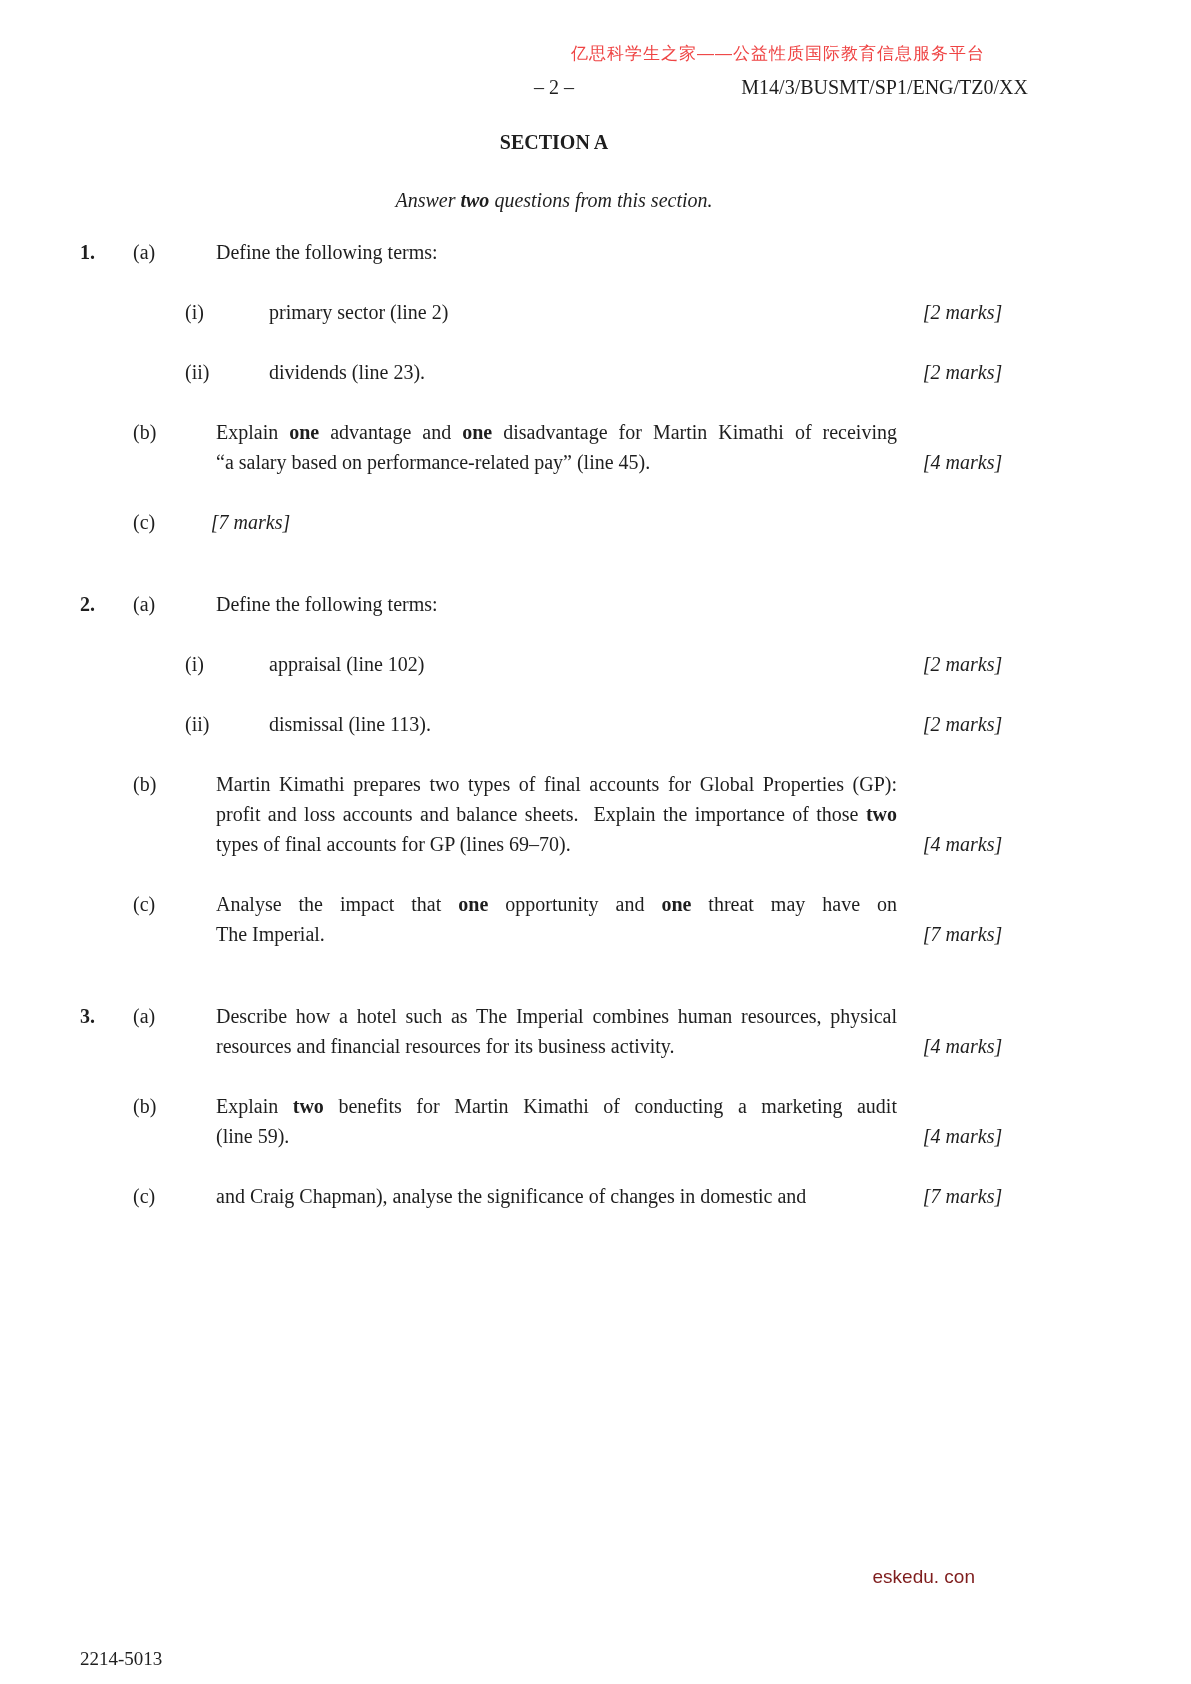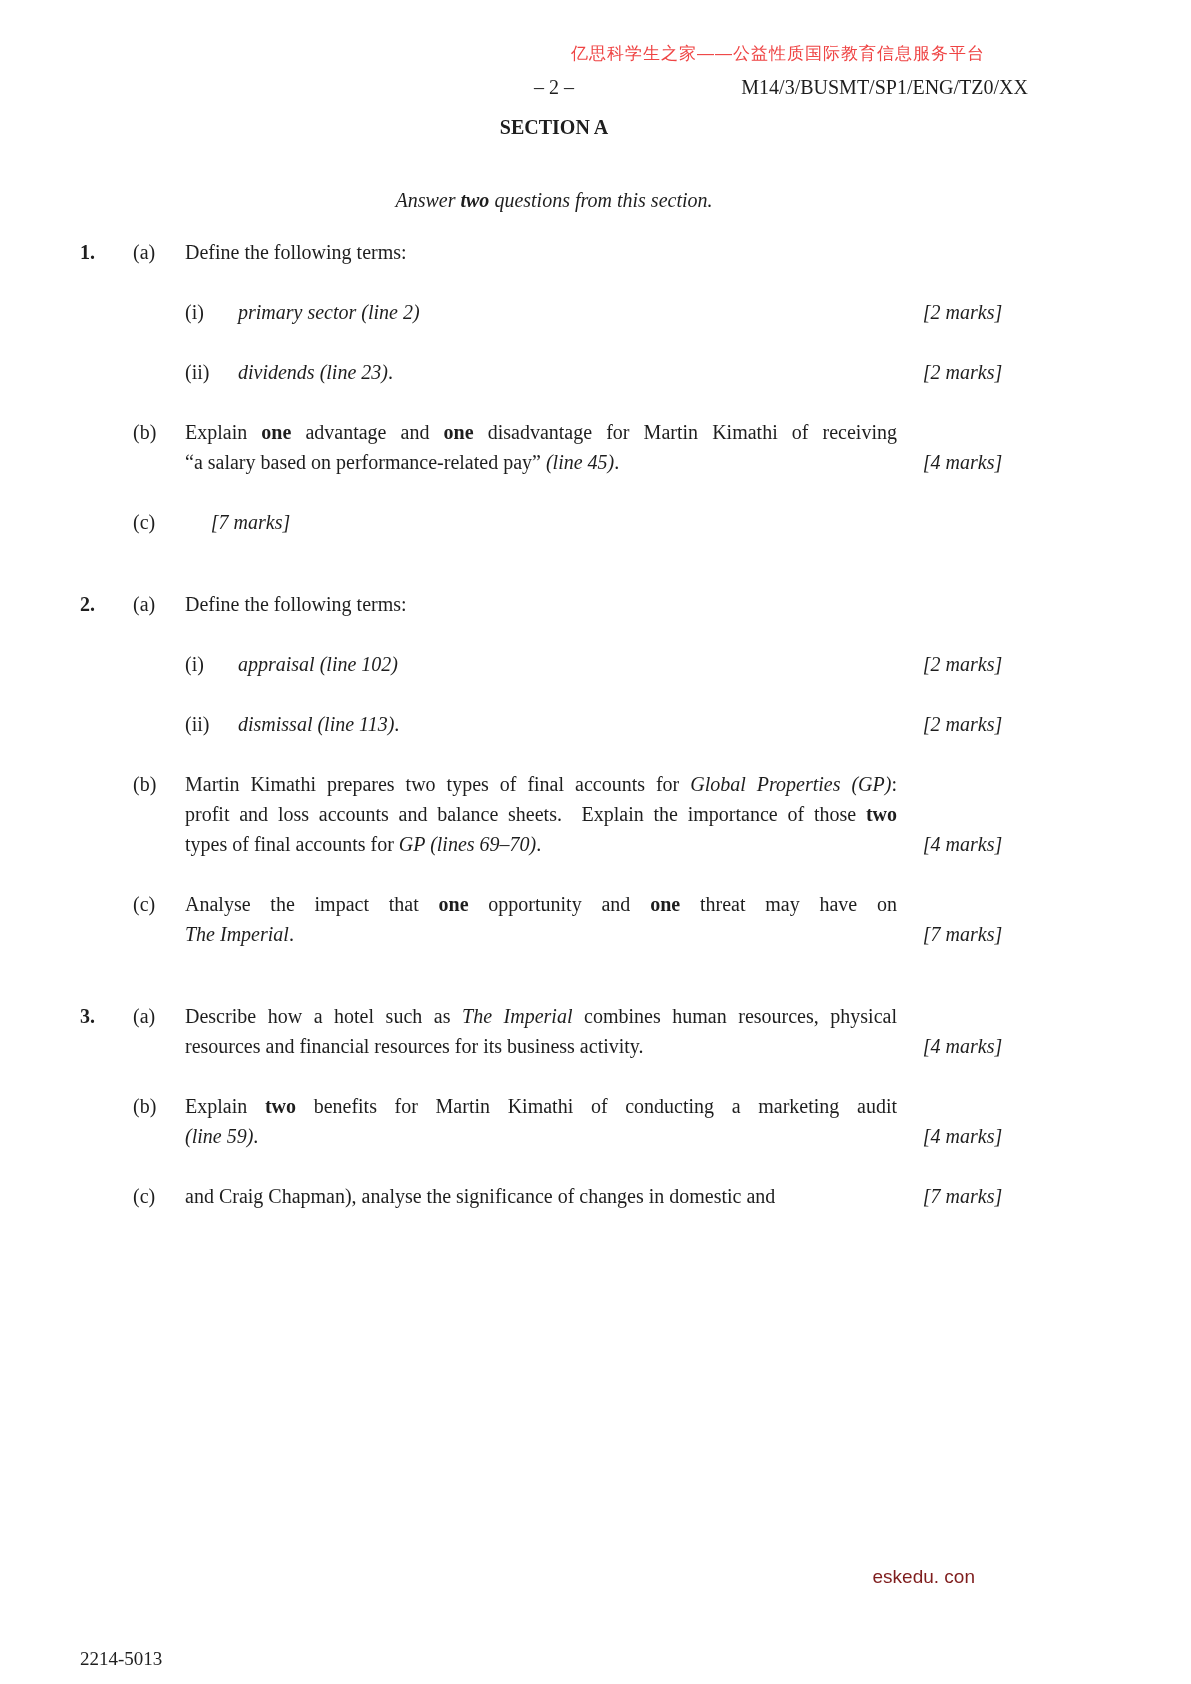--- a/index.html
+++ b/index.html
@@ -22,54 +22,54 @@
   }
   .page-num {
     position: absolute; top: 76px; left: 80px; width: 948px;
     text-align: center; font-size: 20px;
   }
   .paper-code {
     position: absolute; top: 76px; right: 163px;
     font-size: 20px; white-space: nowrap;
   }
   .section-title {
-    position: absolute; top: 116px; left: 80px; width: 948px;
+    position: absolute; top: 131px; left: 80px; width: 948px;
     text-align: center; font-size: 20px; font-weight: bold;
   }
 
   
   .content {
     position: absolute; top: 185px; left: 80px; width: 948px;
     font-size: 20px; line-height: 30px;
   }
   .instruction { font-style: italic; text-align: center; }
 
   .q-block { margin-top: 52px; }
   .q-block:first-child { margin-top: 22px; }
   .part-row { display: flex; margin-top: 30px; }
   .q-block .part-row:first-child { margin-top: 0; }
 
   .cell-num   { width: 53px; flex: 0 0 53px; font-weight: bold; }
   .cell-label { width: 52px; flex: 0 0 52px; }
   .cell-sublabel { width: 53px; flex: 0 0 53px; }
-  .cell-body  { flex: 1 1 auto; min-width: 0; }
+  .cell-body  { flex: 1 1 auto; min-width: 0; margin-left: 31px; }
   .cell-marks {
     flex: 0 0 131px; width: 131px;
     display: flex; align-items: flex-end; justify-content: center;
     font-style: italic; white-space: nowrap;
   }
 
   
   .cell-body .line { text-align: left; }
   .cell-body .line:not(:last-child) {
     text-align: justify;
     text-align-last: justify;
   }
   .b { font-weight: bold; }
-  .i { font-style: italic; }
+  .i { }
 
   
   .footer-watermark {
     position: absolute; top: 1566px; right: 216px;
     font-family: "Liberation Sans", sans-serif;
     font-size: 19px; color: #7f1d1d; white-space: nowrap;
   }
   .doc-number {
     position: absolute; top: 1648px; left: 80px;
     font-size: 19px;

